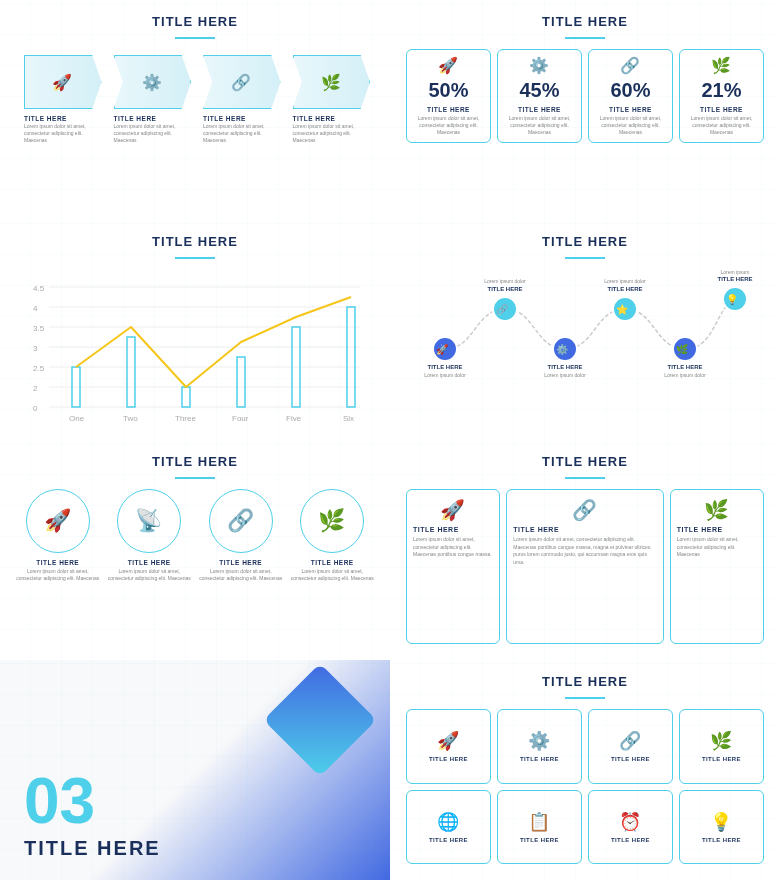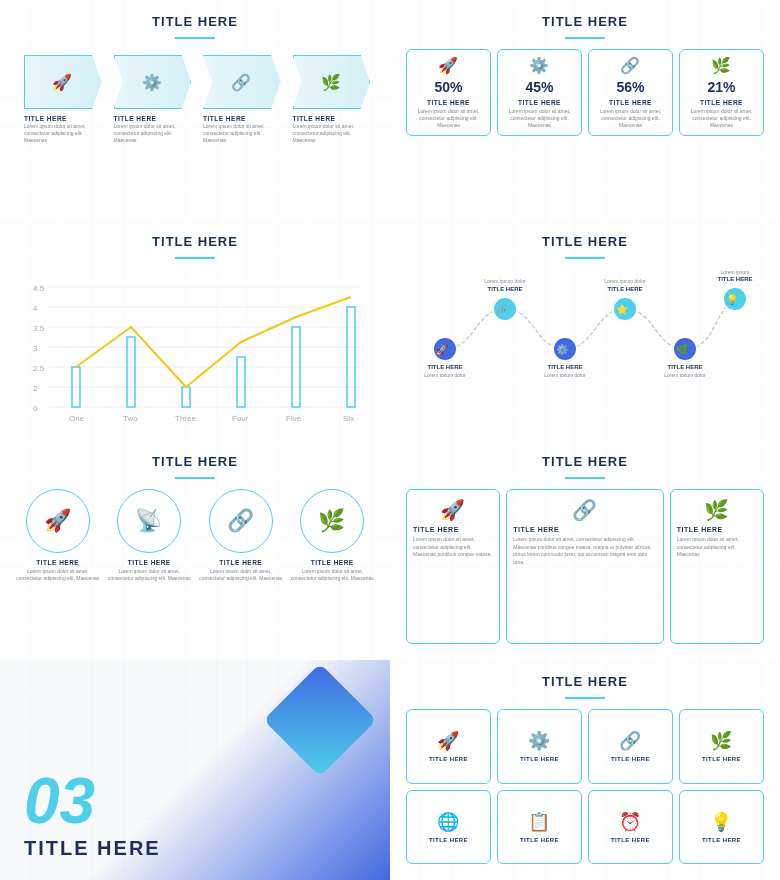--- a/index.html
+++ b/index.html
@@ -115,21 +115,21 @@
       display: flex;
       flex-direction: column;
       align-items: center;
     }
     .stat-icon {
       font-size: 16px;
       color: #4ecfea;
       margin-bottom: 4px;
     }
     .stat-percent {
-      font-size: 14px;
+      font-size: 20px;
       font-weight: 700;
       color: #1a2f5a;
       margin-bottom: 4px;
     }
     .stat-title {
       font-size: 6.5px;
       font-weight: 700;
       color: #1a2f5a;
       text-transform: uppercase;
       letter-spacing: 0.5px;
@@ -251,21 +251,20 @@
       display: flex;
       flex-direction: column;
       justify-content: flex-end;
     }
     .slide-number {
       font-size: 64px;
       font-weight: 900;
       color: #4ecfea;
       line-height: 1;
       margin-bottom: 4px;
-      font-style: italic;
     }
     .slide-title {
       font-size: 20px;
       font-weight: 900;
       color: #1a2f5a;
       text-transform: uppercase;
       letter-spacing: 2px;
     }
     .slide-diamond {
       position: absolute;
@@ -361,21 +360,21 @@
         <div class="stat-text">Lorem ipsum dolor sit amet, consectetur adipiscing elit. Maecenas</div>
       </div>
       <div class="stat-card">
         <div class="stat-icon">⚙️</div>
         <div class="stat-percent">45%</div>
         <div class="stat-title">TITLE HERE</div>
         <div class="stat-text">Lorem ipsum dolor sit amet, consectetur adipiscing elit. Maecenas</div>
       </div>
       <div class="stat-card">
         <div class="stat-icon">🔗</div>
-        <div class="stat-percent">56%</div>
+        <div class="stat-percent">60%</div>
         <div class="stat-title">TITLE HERE</div>
         <div class="stat-text">Lorem ipsum dolor sit amet, consectetur adipiscing elit. Maecenas</div>
       </div>
       <div class="stat-card">
         <div class="stat-icon">🌿</div>
         <div class="stat-percent">21%</div>
         <div class="stat-title">TITLE HERE</div>
         <div class="stat-text">Lorem ipsum dolor sit amet, consectetur adipiscing elit. Maecenas</div>
       </div>
     </div>

